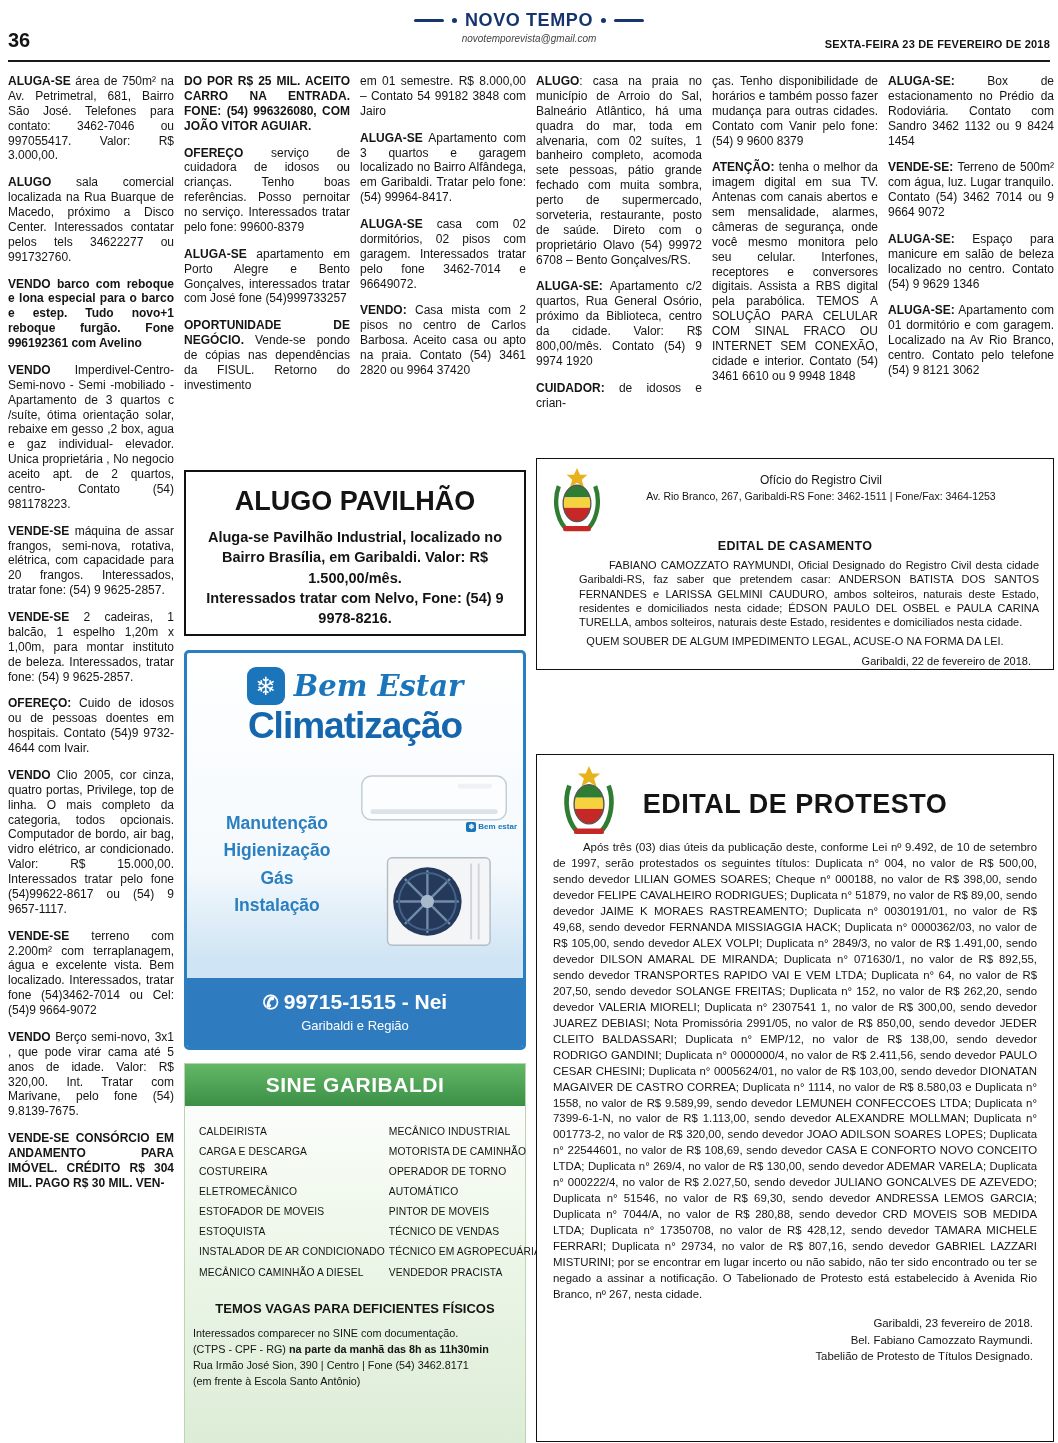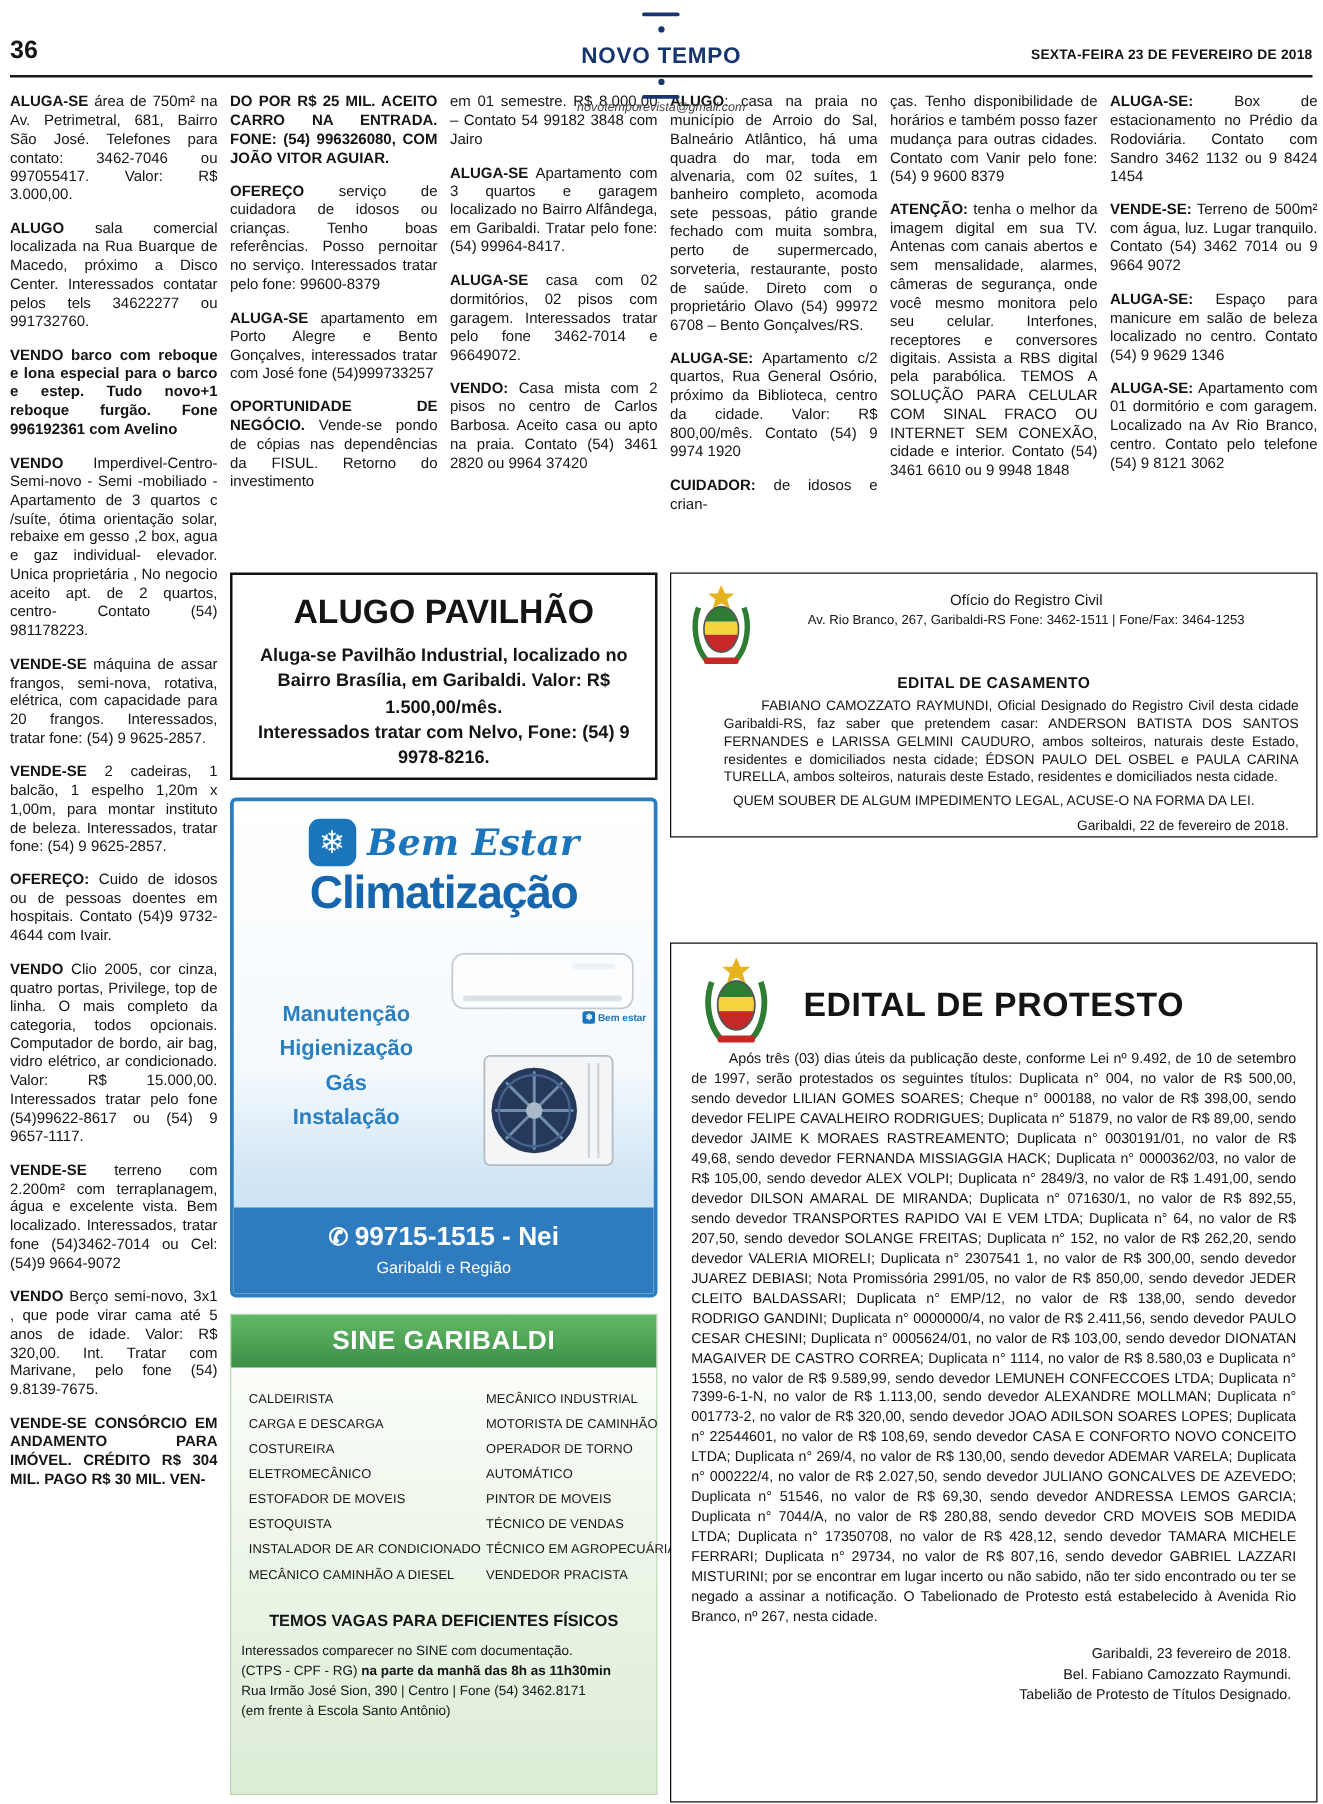--- a/index.html
+++ b/index.html
@@ -7,39 +7,39 @@
     width:1058px; height:1443px; background:#ffffff; overflow:hidden;
     font-family:"Liberation Sans", sans-serif; color:#141414;
   }
   .page { width:1058px; height:1443px; padding:6px 8px 0; overflow:hidden; }
 
   
   .header { position:relative; height:56px; border-bottom:2px solid #1a1a1a; }
   .page-num { position:absolute; left:0; bottom:8px; font-size:20px; font-weight:bold; }
   .issue-date { position:absolute; right:0; bottom:10px; font-size:11px; font-weight:bold; letter-spacing:.2px; }
   .masthead { position:absolute; left:50%; transform:translateX(-50%); top:4px; text-align:center; }
-  .masthead-row { display:flex; align-items:center; justify-content:flex-start; gap:8px;flex-direction:column; }
+  .masthead-row { display:flex; align-items:center; justify-content:flex-start; gap:8px; }
   .deco-line { width:30px; height:3px; background:#16356e; border-radius:2px; }
   .deco-dot { width:5px; height:5px; background:#16356e; border-radius:50%; }
   .masthead-title { font-size:18px; font-weight:bold; color:#16356e; letter-spacing:.6px; }
   .masthead-email { font-size:10px; font-style:italic; color:#444; margin-top:2px; }
 
   
   .content { display:flex; gap:10px; padding-top:12px; height:1375px; }
   .txtcol { width:166px; flex:none; overflow:hidden; }
   .group23 { width:342px; flex:none; }
   .group456 { width:518px; flex:none; }
   .row { display:flex; gap:10px; }
   .row23 { height:372px; overflow:hidden; }
   .row456 { height:374px; overflow:hidden; }
   .ad { font-size:12px; line-height:1.24; text-align:justify; margin-bottom:12px; hyphens:auto; }
   .ad-head { font-weight:bold; }
 
   
-  .pavilhao { border:2px solid #111; height:166px; margin-top:12px; padding:14px 10px 10px; text-align:center; overflow:hidden; }
+  .pavilhao { border:2px solid #111; height:166px; margin-top:24px; padding:14px 10px 10px; text-align:center; overflow:hidden; }
   .pav-title { font-size:27px; font-weight:bold; margin-bottom:10px; }
   .pav-body { font-size:14.5px; font-weight:bold; line-height:1.4; }
 
   
   .bemestar { margin-top:14px; height:400px; border:3px solid #2a7fc0; border-radius:5px; display:flex; flex-direction:column; overflow:hidden;
               background:linear-gradient(180deg,#ffffff 0%,#f4f9fd 55%,#cfe4f4 78%); }
   .be-logo { text-align:center; padding-top:14px; }
   .be-logo-top { display:flex; align-items:center; justify-content:center; gap:9px; }
   .be-snow { width:38px; height:38px; background:#1b75bb; color:#fff; border-radius:9px; display:inline-flex; align-items:center; justify-content:center; font-size:25px; }
   .be-script { font-family:"DejaVu Serif", serif; font-style:italic; font-weight:bold; font-size:29px; color:#1b75bb; }

